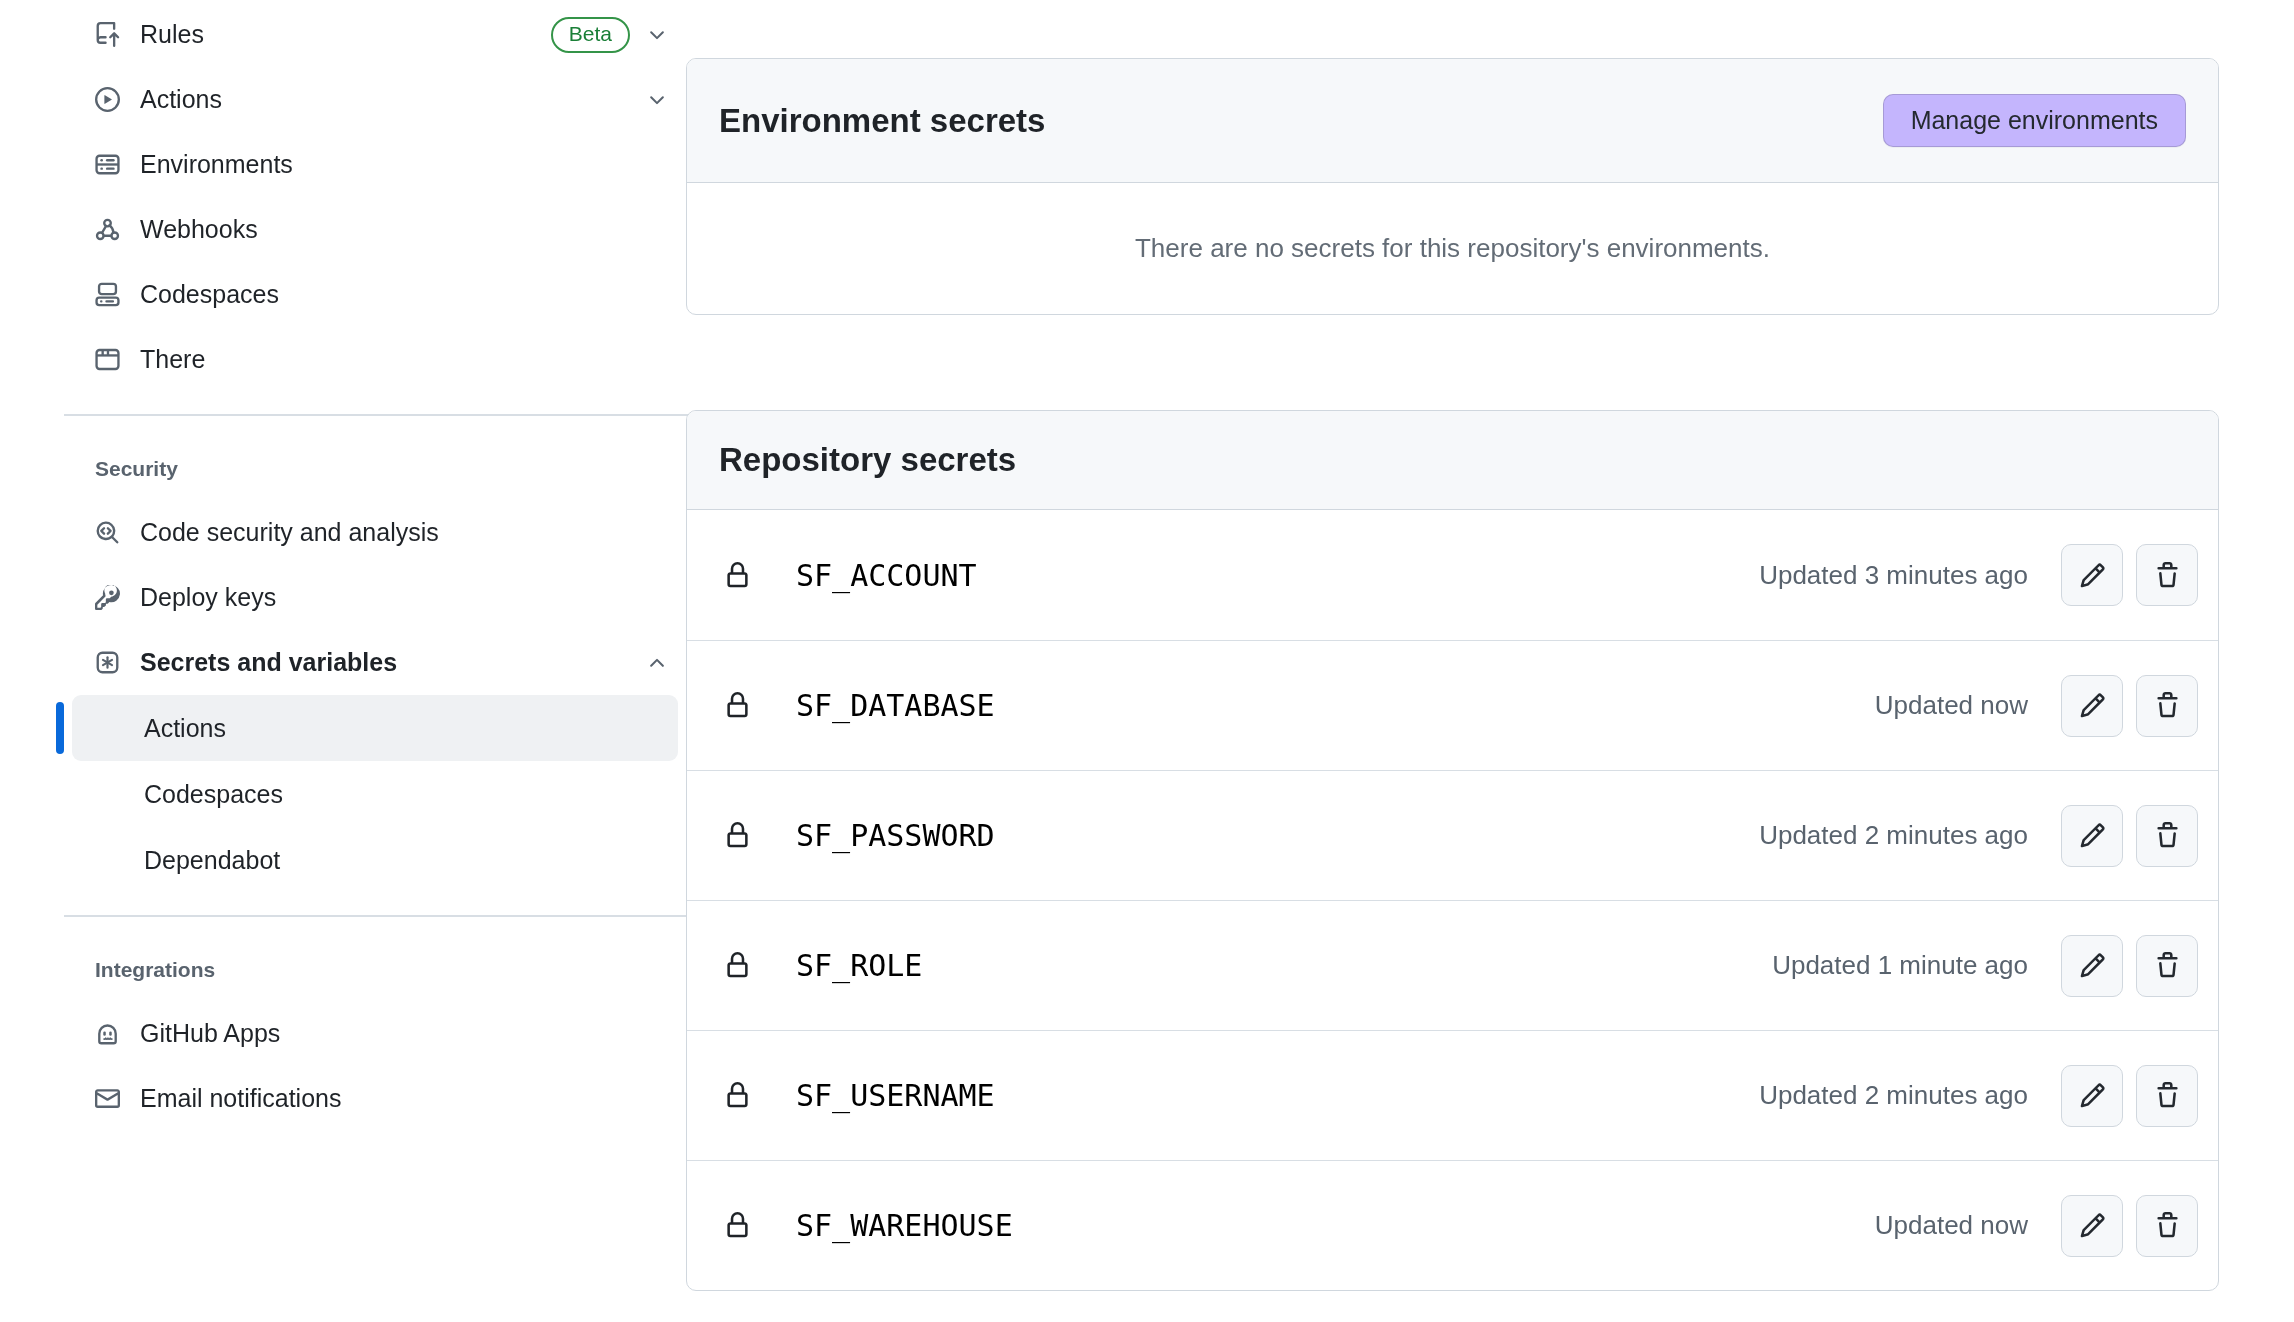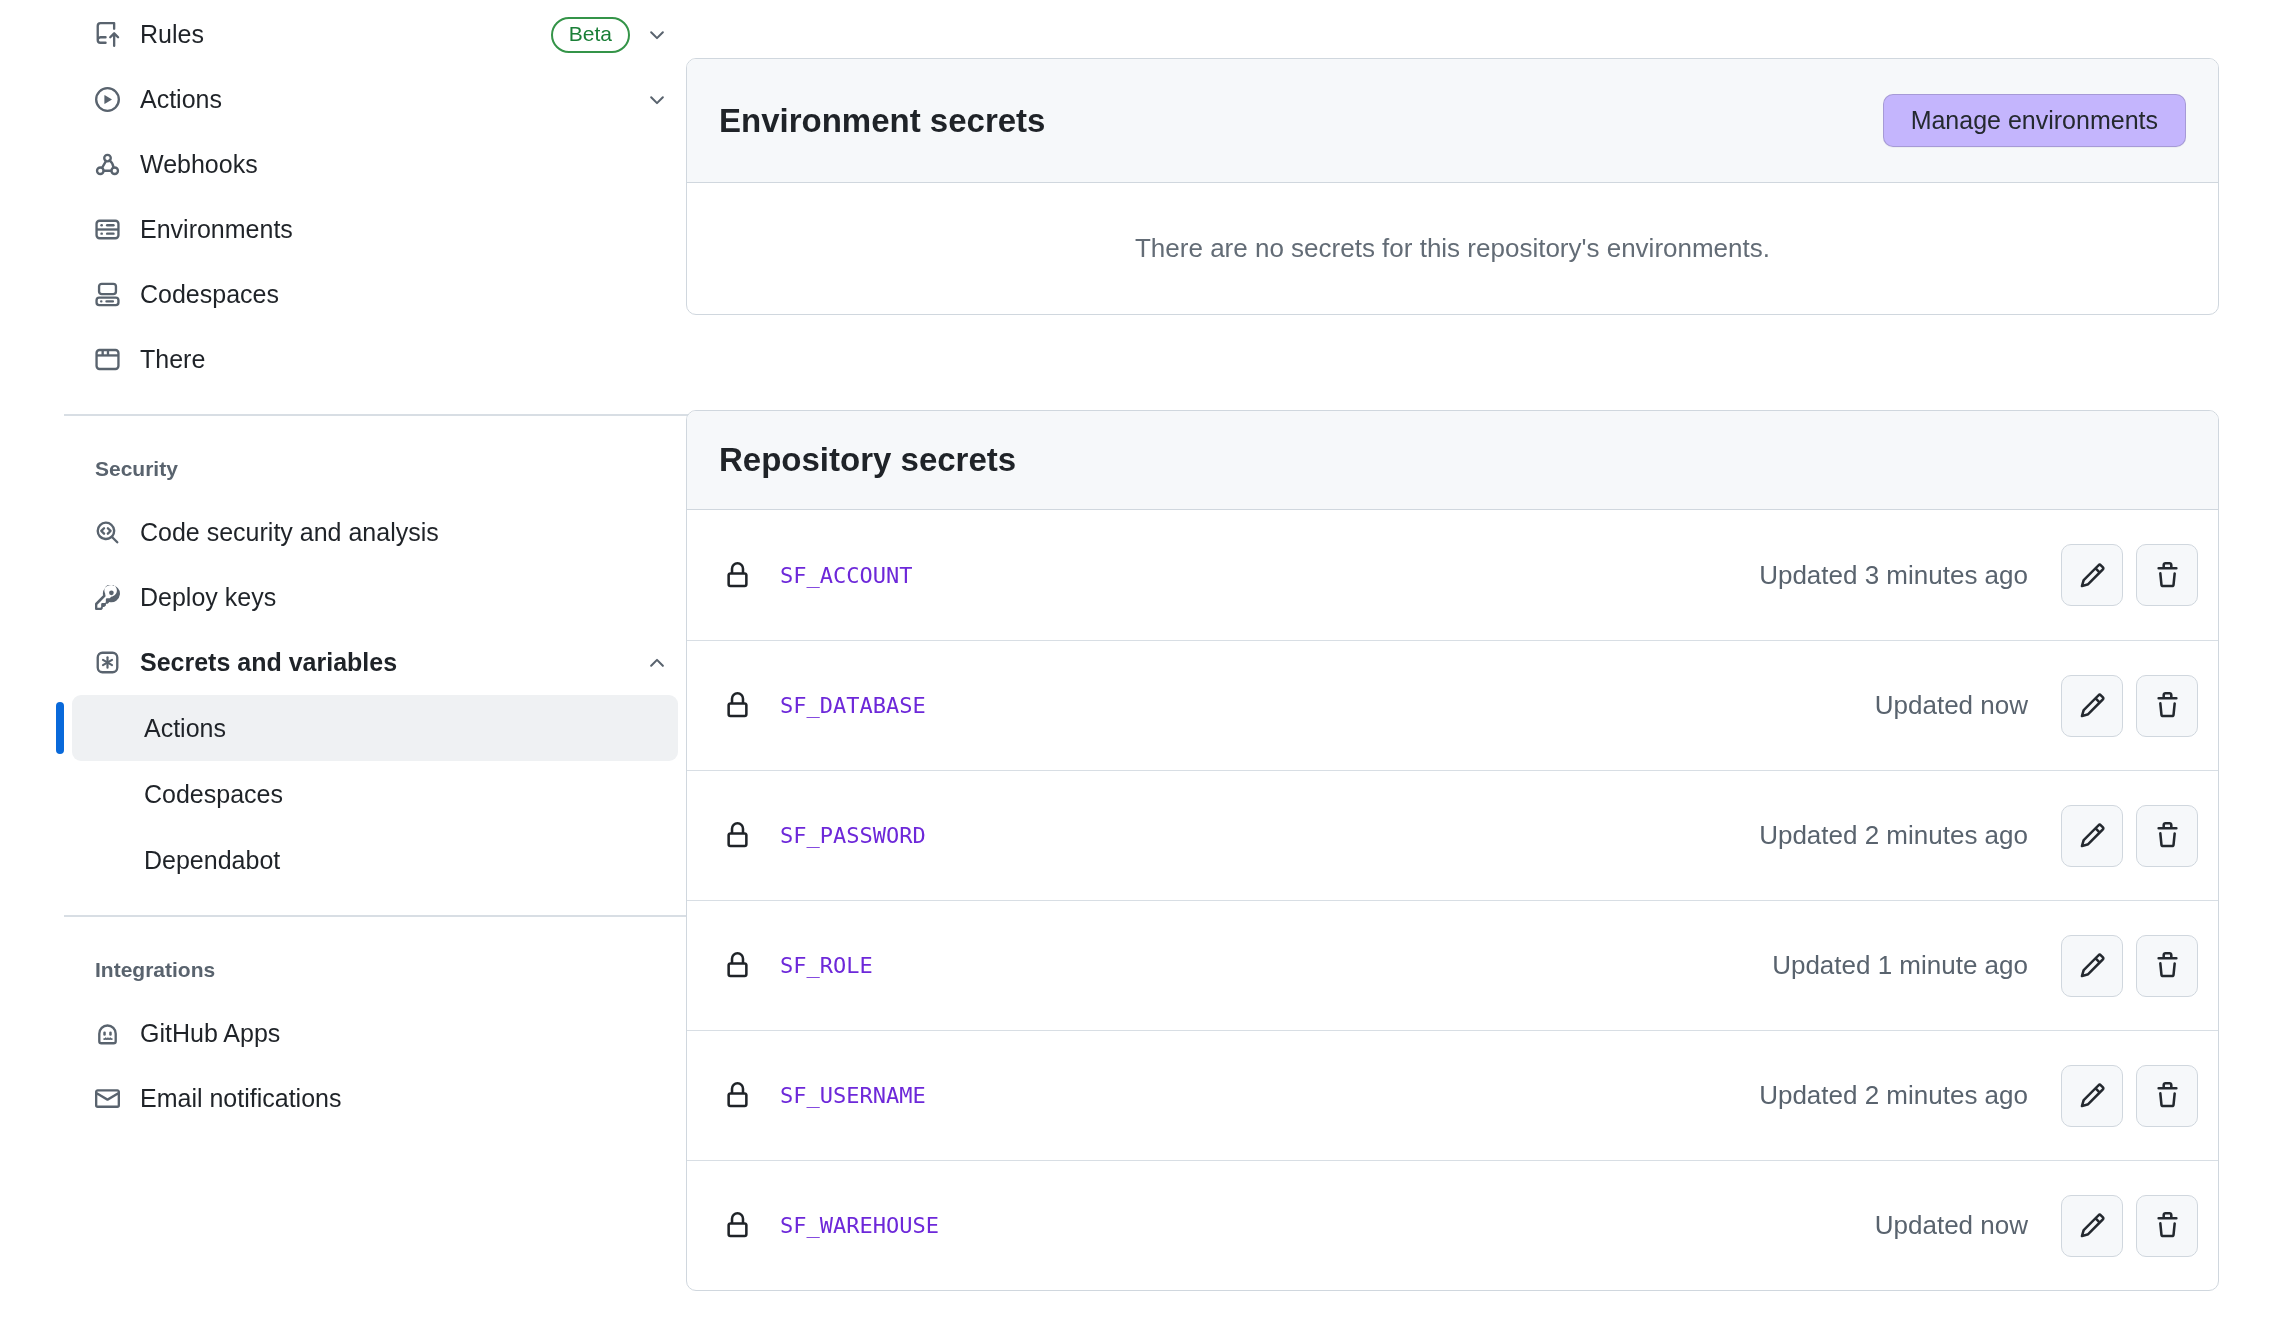--- a/index.html
+++ b/index.html
@@ -69,21 +69,21 @@
   }
   .empty-body {
     height: 131px; display: flex; align-items: center; justify-content: center;
     font-size: 26px; color: #636c76;
   }
   .card.repo { margin-top: 95px; }
   .secret-list { list-style: none; margin: 0; padding: 0; }
   .secret-row { display: flex; align-items: center; height: 130px; padding: 0 20px 0 37px; }
   .secret-row + .secret-row { border-top: 1.5px solid #d8dee4; }
   .lock-icon { width: 27px; height: 27px; color: #1f2328; margin-right: 29px; flex: none; }
-  .secret-name { font-family: "DejaVu Sans Mono", monospace; font-size: 22px; color: #6d28d9; }
+  .secret-name { font-family: "DejaVu Sans Mono", monospace; font-size: 30px; color: #000000; margin-left: 16px; }
   .row-right { margin-left: auto; display: flex; align-items: center; }
   .updated { font-size: 26px; color: #59636e; margin-right: 33px; white-space: nowrap; }
   .icon-btn {
     width: 62px; height: 62px; padding: 0;
     border-radius: 10px; border: 1.5px solid #d0d7de; background: #f6f8fa;
     display: flex; align-items: center; justify-content: center; cursor: pointer;
   }
   .icon-btn + .icon-btn { margin-left: 13px; }
   .icon-btn svg { width: 27px; height: 27px; color: #24292f; }
 </style>
@@ -120,44 +120,44 @@
       <span class="chevron">
         <svg viewBox="0 0 16 16" fill="currentColor">
             <path d="M12.78 5.47a.75.75 0 0 1 0 1.06l-4.25 4.25a.75.75 0 0 1-1.06 0L3.22 6.53a.75.75 0 0 1 1.06-1.06L8 9.19l3.72-3.72a.75.75 0 0 1 1.06 0Z"></path>
           </svg>
       </span>
     </span>
   </div>
 
   <div class="nav-row">
     <span class="nav-icon">
+      <svg viewBox="0 0 16 16" fill="none" stroke="currentColor" stroke-width="1.5">
+        <rect x="1" y="2.4" width="14" height="11.2" rx="1.9"></rect>
+          <path d="M1 8h14"></path>
+        <rect x="3.4" y="4.5" width="1.7" height="1.5" rx="0.75" fill="currentColor" stroke="none"></rect>
+        <rect x="7" y="4.5" width="5.6" height="1.5" rx="0.75" fill="currentColor" stroke="none"></rect>
+        <rect x="3.4" y="9.9" width="1.7" height="1.5" rx="0.75" fill="currentColor" stroke="none"></rect>
+        <rect x="7" y="9.9" width="5.6" height="1.5" rx="0.75" fill="currentColor" stroke="none"></rect>
+      </svg>
+    </span>
+    <span class="nav-label">Environments</span>
+  </div>
+
+  <div class="nav-row">
+    <span class="nav-icon">
       <svg viewBox="0 0 16 16" fill="none" stroke="currentColor" stroke-width="1.5" stroke-linecap="round">
         <circle cx="8" cy="3.9" r="2.1"></circle>
           <circle cx="3.4" cy="12" r="2.1"></circle>
           <circle cx="12.6" cy="12" r="2.1"></circle>
         <path d="M7.1 5.7 4.5 10.1"></path>
           <path d="M9.3 5.3c1.4 1.1 2.3 2.7 2.5 4.6"></path>
           <path d="M5.6 12h4.8"></path>
       </svg>
     </span>
     <span class="nav-label">Webhooks</span>
-  </div>
-
-  <div class="nav-row">
-    <span class="nav-icon">
-      <svg viewBox="0 0 16 16" fill="none" stroke="currentColor" stroke-width="1.5">
-        <rect x="1" y="2.4" width="14" height="11.2" rx="1.9"></rect>
-          <path d="M1 8h14"></path>
-        <rect x="3.4" y="4.5" width="1.7" height="1.5" rx="0.75" fill="currentColor" stroke="none"></rect>
-        <rect x="7" y="4.5" width="5.6" height="1.5" rx="0.75" fill="currentColor" stroke="none"></rect>
-        <rect x="3.4" y="9.9" width="1.7" height="1.5" rx="0.75" fill="currentColor" stroke="none"></rect>
-        <rect x="7" y="9.9" width="5.6" height="1.5" rx="0.75" fill="currentColor" stroke="none"></rect>
-      </svg>
-    </span>
-    <span class="nav-label">Environments</span>
   </div>
 
   <div class="nav-row">
     <span class="nav-icon">
       <svg viewBox="0 0 16 16" fill="none" stroke="currentColor" stroke-width="1.5">
         <rect x="2.6" y="1.2" width="10.8" height="6.6" rx="1.7"></rect>
         <rect x="1" y="10" width="14" height="4.8" rx="1.7"></rect>
         <rect x="3.2" y="11.7" width="1.6" height="1.4" rx="0.7" fill="currentColor" stroke="none"></rect>
         <rect x="6.6" y="11.7" width="5.6" height="1.4" rx="0.7" fill="currentColor" stroke="none"></rect>
       </svg>

